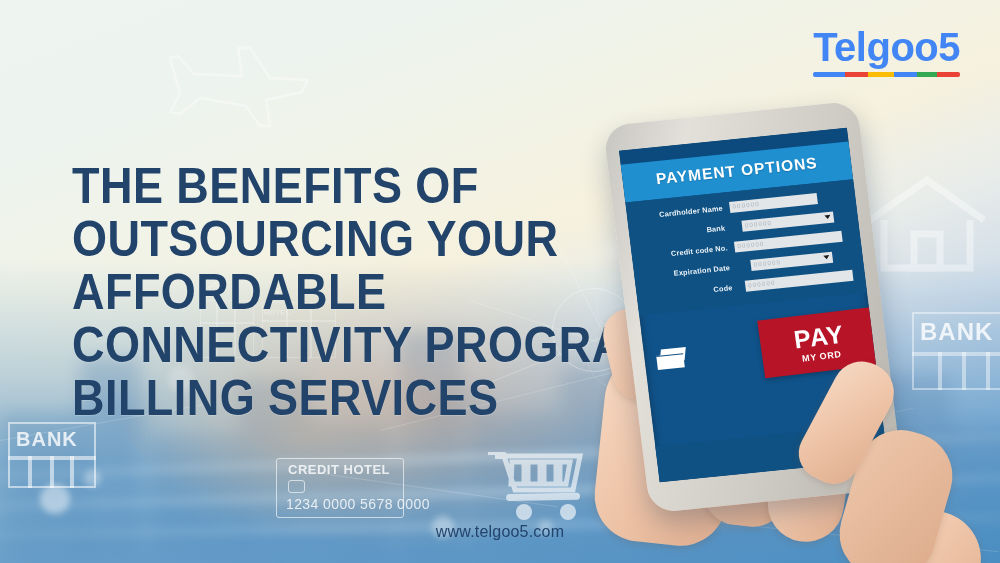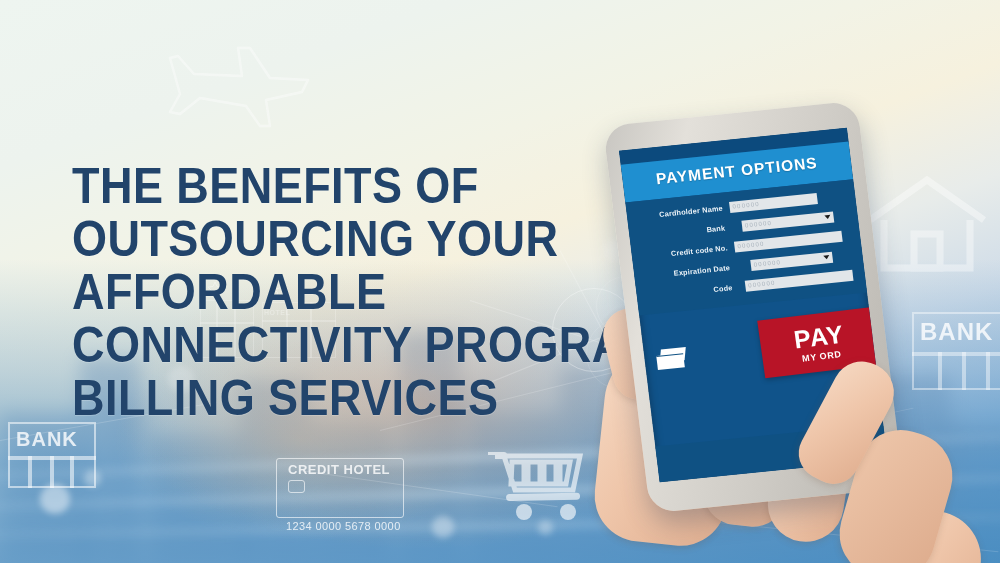--- a/index.html
+++ b/index.html
@@ -300,21 +300,21 @@
     <div class="bank-box" style="left:938px; top:352px; width:0; height:34px; opacity:.8;"></div>
     <div class="bank-box" style="left:962px; top:352px; width:0; height:34px; opacity:.8;"></div>
     <div class="bank-box" style="left:986px; top:352px; width:0; height:34px; opacity:.8;"></div>
     <div class="bank-label" style="left:920px; top:318px; font-size:24px;">BANK</div>
   </div>
 
   <div>
     <div class="cc-box" style="left:276px; top:458px; width:126px; height:58px;"></div>
     <div class="cc-chip" style="left:288px; top:480px; width:15px; height:11px;"></div>
     <div class="cc-text" style="left:288px; top:462px; font-size:13px; font-weight:bold; letter-spacing:.5px;">CREDIT HOTEL</div>
-    <div class="cc-text" style="left:286px; top:520px; font-size:11px; letter-spacing:.4px;">1234 0000 5678 0000</div>
+    <div class="cc-text" style="left:286px; top:496px; font-size:14px; letter-spacing:.4px;">1234 0000 5678 0000</div>
   </div>
 
   <div style="opacity:.55;">
     <div class="hotel-line" style="left:200px; top:300px; width:52px; height:56px;"></div>
     <div class="hotel-line" style="left:262px; top:302px; width:72px; height:54px;"></div>
     <div class="hotel-line" style="left:262px; top:320px; width:72px; height:0;"></div>
     <div class="hotel-line" style="left:200px; top:322px; width:52px; height:0;"></div>
     <div class="hotel-line" style="left:286px; top:302px; width:0; height:54px;"></div>
     <div class="hotel-line" style="left:310px; top:302px; width:0; height:54px;"></div>
     <div class="hotel-line" style="left:216px; top:300px; width:0; height:56px;"></div>
@@ -351,21 +351,33 @@
   </div>
 
   <h1 id="headline">
     <span class="ln">THE BENEFITS OF</span>
     <span class="ln">OUTSOURCING YOUR</span>
     <span class="ln">AFFORDABLE</span>
     <span class="ln">CONNECTIVITY PROGRAM</span>
     <span class="ln">BILLING SERVICES</span>
   </h1>
 
-
+  <div id="logo">
+    <div class="wordmark">Telgoo5</div>
+    <div class="bars" id="logo-bars">
+        <i style="background: rgb(66, 133, 244); flex: 22 1 0%;"></i>
+        <i style="background: rgb(234, 67, 53); flex: 16 1 0%;"></i>
+        <i style="background: rgb(251, 188, 5); flex: 18 1 0%;"></i>
+        <i style="background: rgb(66, 133, 244); flex: 16 1 0%;"></i>
+        <i style="background: rgb(52, 168, 83); flex: 14 1 0%;"></i>
+        <i style="background: rgb(234, 67, 53); flex: 16 1 0%;"></i>
+      </div>
+  </div>
+
+  <div id="url">www.telgoo5.com</div>
 
   <div id="phone-wrap">
 
     <div class="hand">
       <div class="skin" style="left:-10px; top:236px; width:132px; height:196px; border-radius:56px 30px 46px 46px; transform:rotate(6deg);"></div>
       <div class="skin" style="left:-2px;  top:196px; width:54px;  height:92px;  border-radius:26px; transform:rotate(-14deg);"></div>
       <div class="skin dark" style="left:96px; top:294px; width:84px; height:120px; border-radius:40px 40px 34px 34px; transform:rotate(6deg);"></div>
       <div class="skin" style="left:160px; top:326px; width:76px; height:104px; border-radius:38px; transform:rotate(9deg);"></div>
     </div>
 

